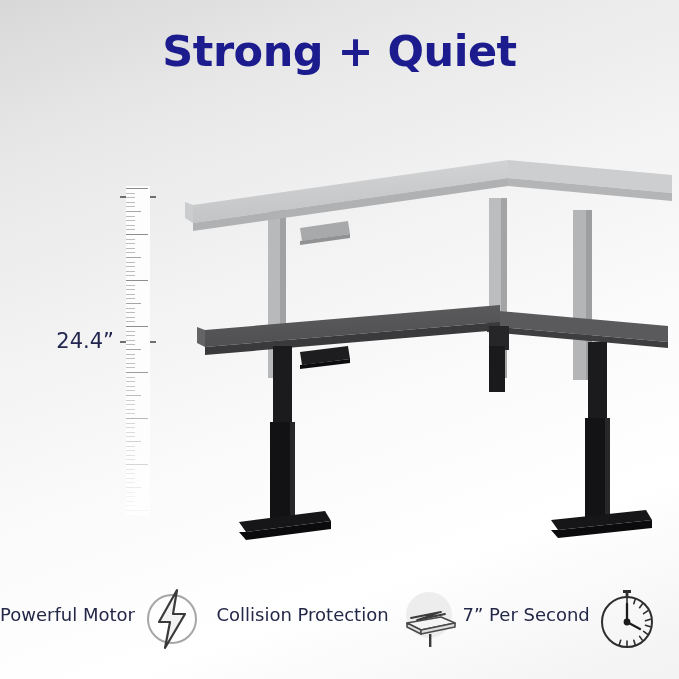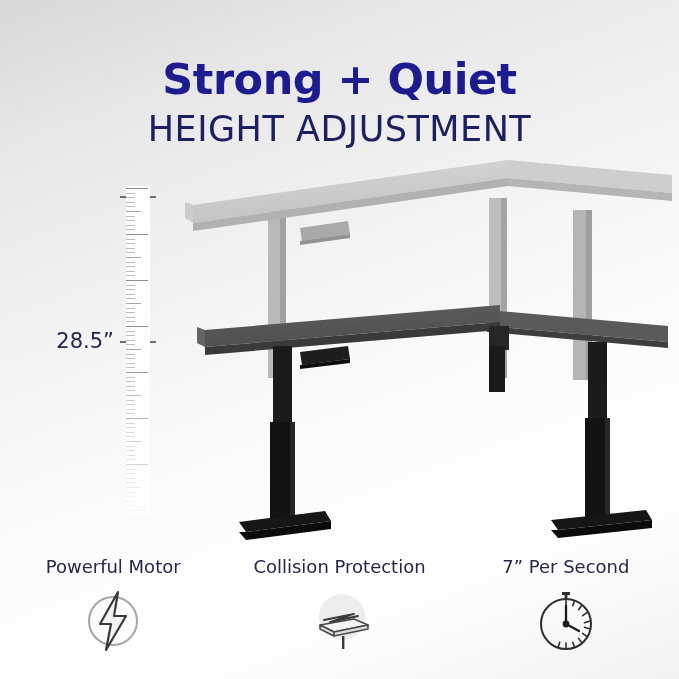--- a/index.html
+++ b/index.html
@@ -22,21 +22,20 @@
   }
 
   
   #heading {
     position: absolute;
     top: 30px;
     left: 0;
     width: 679px;
     text-align: center;
     line-height: 1;
-    margin-top: 28px;
   }
   #title-main {
     font-family: "DejaVu Sans", sans-serif;
     font-size: 43px;
     font-weight: bold;
     color: #1c1c8e;
     letter-spacing: -0.5px;
     display: block;
   }
   #title-sub {
@@ -105,21 +104,20 @@
     position: absolute;
     left: 0;
     top: 558px;
     width: 679px;
     height: 121px;
     display: flex;
   }
   .feature {
     flex: 1 1 0;
     display: flex;
-    flex-direction: column;
     align-items: center;
   }
   .feature-label {
     font-family: "DejaVu Sans", sans-serif;
     font-size: 18px;
     color: #242848;
     white-space: nowrap;
     line-height: 1;
     margin-bottom: 8px;
   }
@@ -129,24 +127,23 @@
     display: block;
   }
 </style>
 </head>
 <body>
 
 <div id="stage">
 
   <div id="heading">
     <span id="title-main">Strong + Quiet</span>
-    <span id="title-sub">HEIGHT ADJUSTMENT</span>
   </div>
 
-  <div class="measure-label" id="label-low">28.5”</div>
+  <div class="measure-label" id="label-low">24.4”</div>
 
   <div class="bound-line" id="bound-top"></div>
   <div class="bound-line" id="bound-bottom"></div>
 
   <div id="ruler-wrap">
     <div class="ruler-bg"></div>
     <div id="ruler-ticks">
         <div class="tick major" style="top: 2px; opacity: 1;"></div>
         <div class="tick minor" style="top: 6.6px; opacity: 1;"></div>
         <div class="tick minor" style="top: 11.2px; opacity: 1;"></div>

